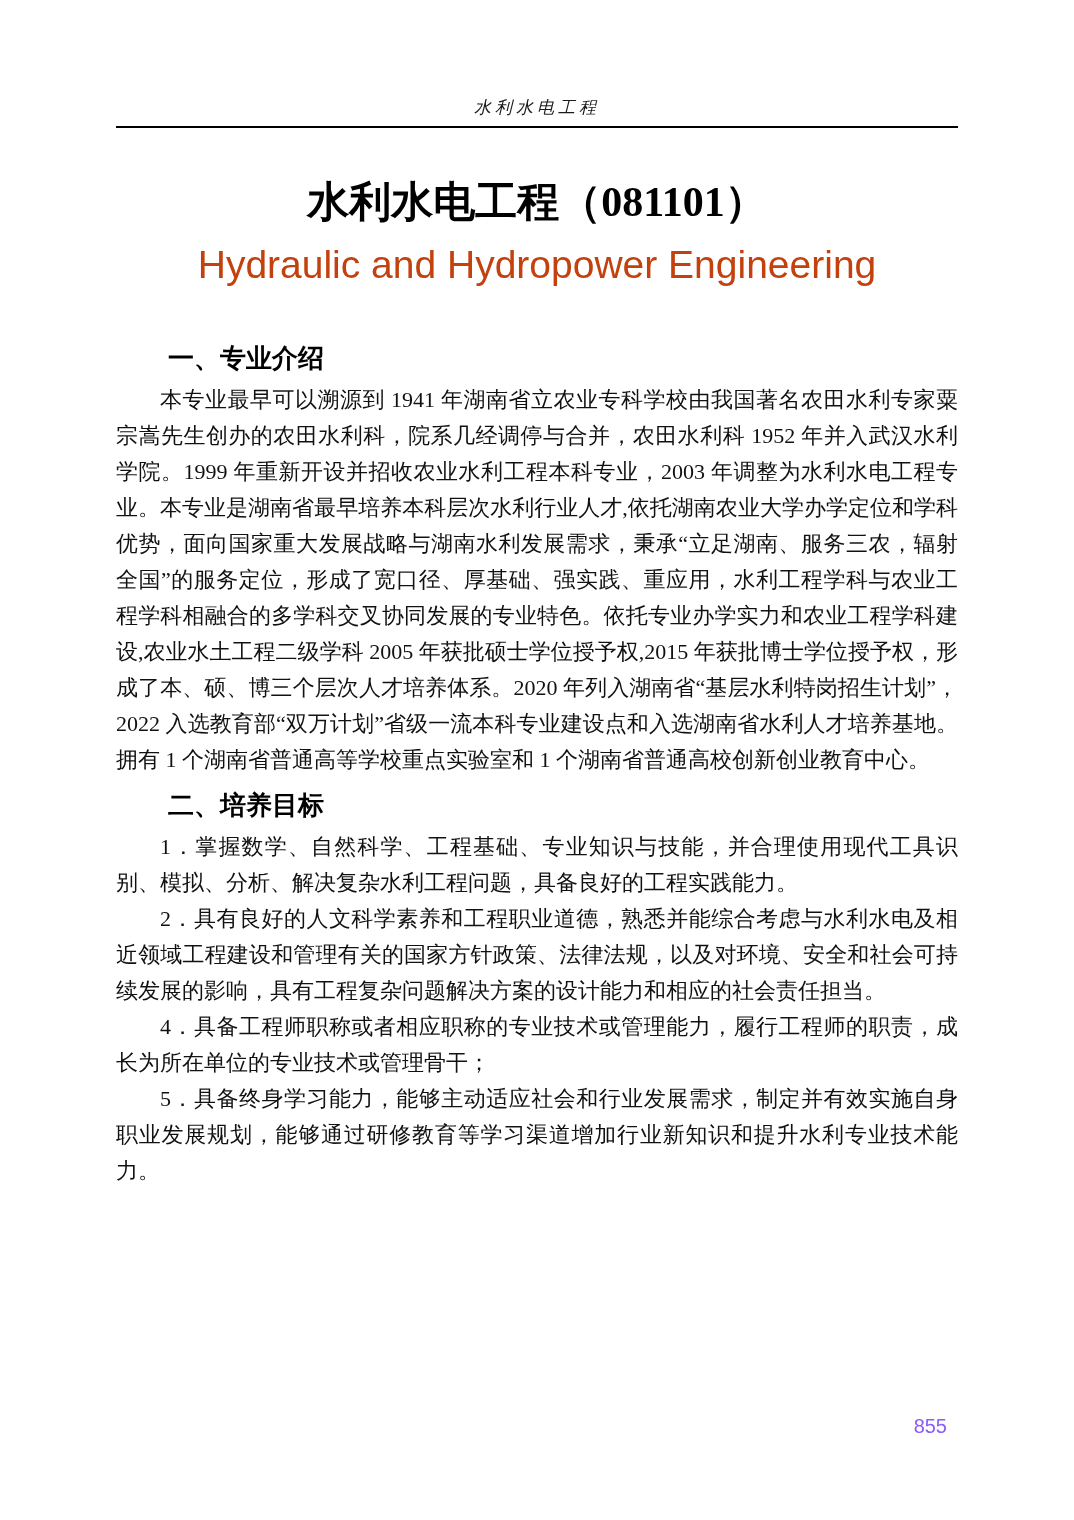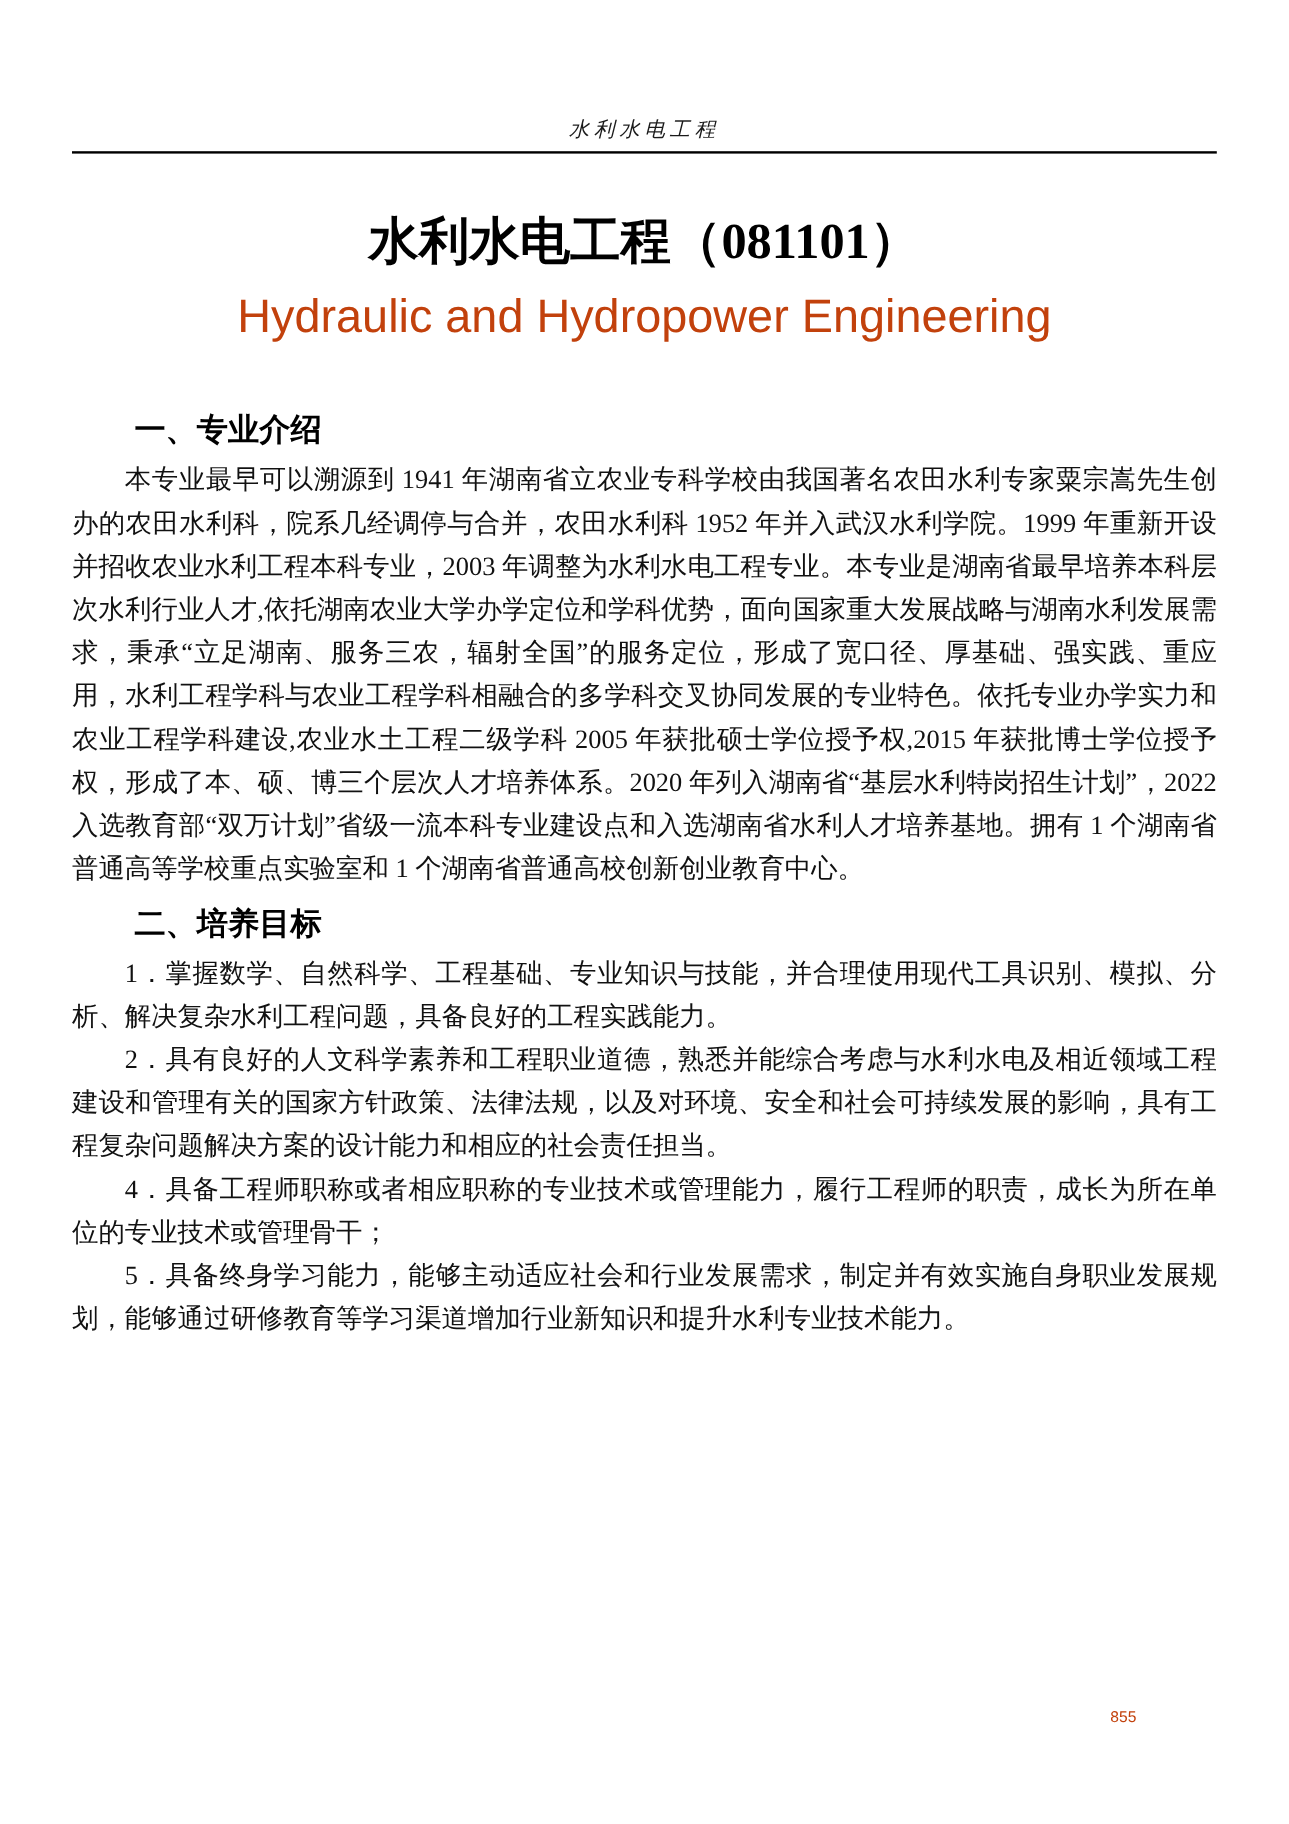--- a/index.html
+++ b/index.html
@@ -8,21 +8,21 @@
     background: #ffffff;
   }
   .page {
     position: relative;
     width: 1074px;
     height: 1520px;
     margin: 0 auto;
     background: #ffffff;
     color: #000000;
     box-sizing: border-box;
-    padding: 0 60px;
+    padding: 0 116px;
     font-family: "Liberation Serif", "DejaVu Serif", serif;
     overflow: hidden;
   }
   .running-header {
     padding-top: 96px;
     padding-bottom: 7px;
     text-align: center;
     border-bottom: 2px solid #000000;
   }
   .running-header-text {
@@ -70,23 +70,23 @@
     text-indent: 2em;
     color: #111111;
   }
   .section-body {
     margin-top: 8px;
   }
   .page-number {
     position: absolute;
     right: 127px;
     bottom: 82px;
-    font-size: 13px;
+    font-size: 20px;
     font-family: "Liberation Sans", "DejaVu Sans", sans-serif;
-    color: #c2410c;
+    color: #8b5cf6;
   }
 </style>
 </head>
 <body>
 
 <div class="page">
 
   <div class="running-header">
     <span class="running-header-text">水利水电工程</span>
   </div>

